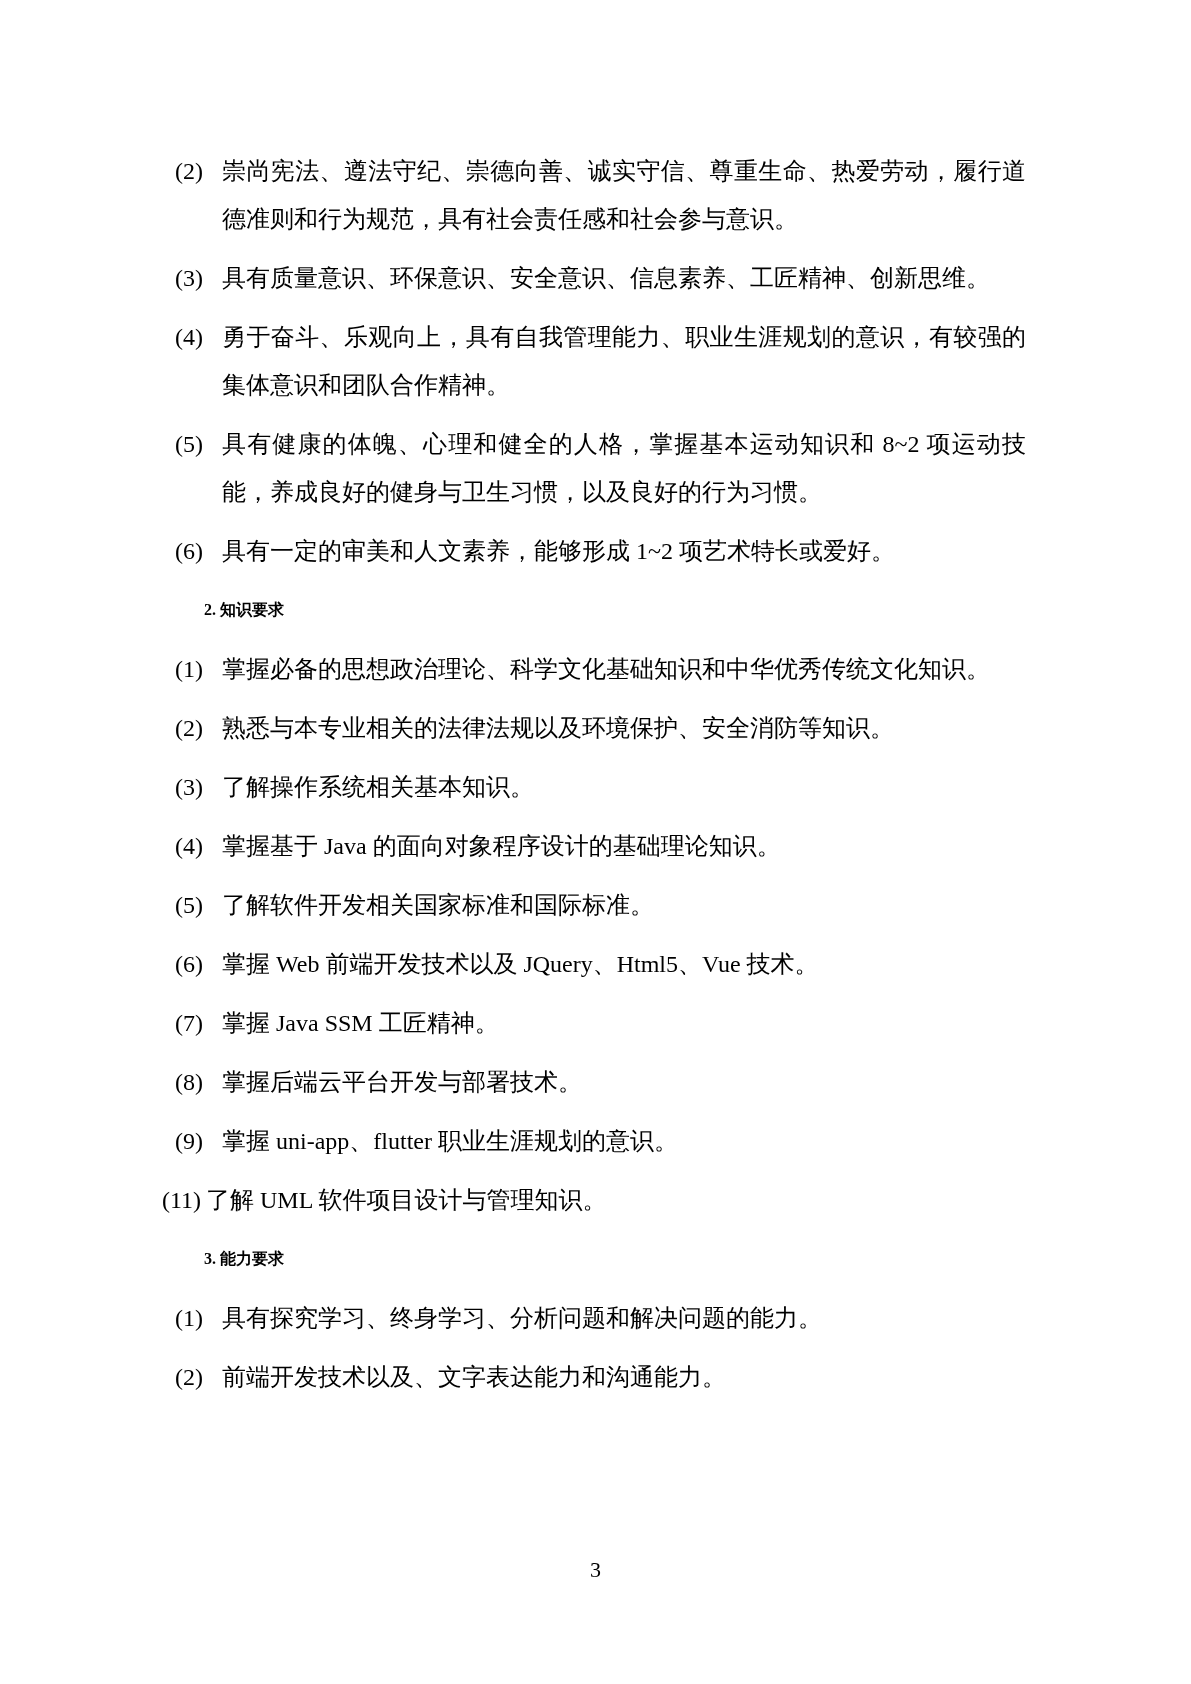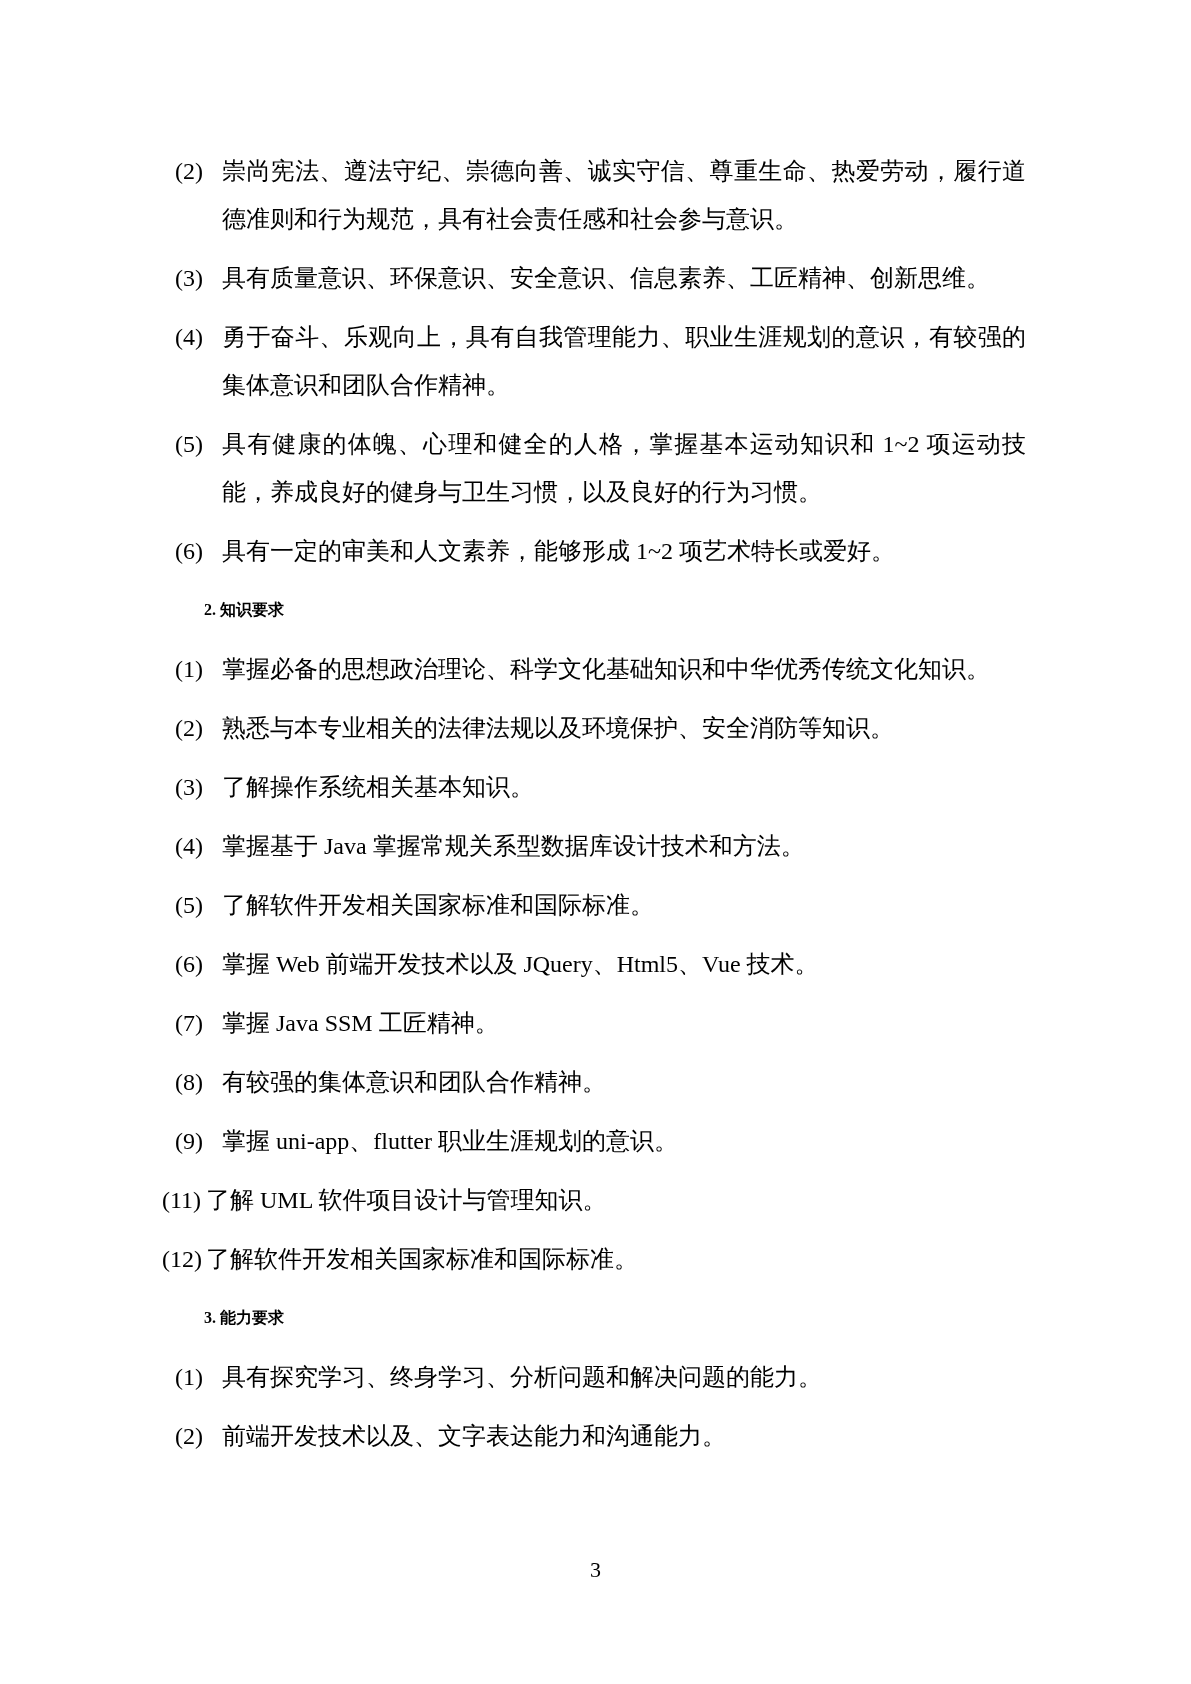--- a/index.html
+++ b/index.html
@@ -73,21 +73,21 @@
     <div class="item">
       <span class="num">(3)</span>
       <span class="txt">具有质量意识、环保意识、安全意识、信息素养、工匠精神、创新思维。</span>
     </div>
     <div class="item">
       <span class="num">(4)</span>
       <span class="txt">勇于奋斗、乐观向上，具有自我管理能力、职业生涯规划的意识，有较强的集体意识和团队合作精神。</span>
     </div>
     <div class="item">
       <span class="num">(5)</span>
-      <span class="txt">具有健康的体魄、心理和健全的人格，掌握基本运动知识和 1~2 项运动技能，养成良好的健身与卫生习惯，以及良好的行为习惯。</span>
+      <span class="txt">具有健康的体魄、心理和健全的人格，掌握基本运动知识和 8~2 项运动技能，养成良好的健身与卫生习惯，以及良好的行为习惯。</span>
     </div>
     <div class="item">
       <span class="num">(6)</span>
       <span class="txt">具有一定的审美和人文素养，能够形成 1~2 项艺术特长或爱好。</span>
     </div>
 
     <div class="heading">2. 知识要求</div>
 
     <div class="item">
       <span class="num">(1)</span>
@@ -96,49 +96,45 @@
     <div class="item">
       <span class="num">(2)</span>
       <span class="txt">熟悉与本专业相关的法律法规以及环境保护、安全消防等知识。</span>
     </div>
     <div class="item">
       <span class="num">(3)</span>
       <span class="txt">了解操作系统相关基本知识。</span>
     </div>
     <div class="item">
       <span class="num">(4)</span>
-      <span class="txt">掌握基于 Java 掌握常规关系型数据库设计技术和方法。</span>
+      <span class="txt">掌握基于 Java 的面向对象程序设计的基础理论知识。</span>
     </div>
     <div class="item">
       <span class="num">(5)</span>
       <span class="txt">了解软件开发相关国家标准和国际标准。</span>
     </div>
     <div class="item">
       <span class="num">(6)</span>
       <span class="txt">掌握 Web 前端开发技术以及 JQuery、Html5、Vue 技术。</span>
     </div>
     <div class="item">
       <span class="num">(7)</span>
       <span class="txt">掌握 Java SSM 工匠精神。</span>
     </div>
     <div class="item">
       <span class="num">(8)</span>
-      <span class="txt">有较强的集体意识和团队合作精神。</span>
+      <span class="txt">掌握后端云平台开发与部署技术。</span>
     </div>
     <div class="item">
       <span class="num">(9)</span>
       <span class="txt">掌握 uni-app、flutter 职业生涯规划的意识。</span>
     </div>
     <div class="item wide">
       <span class="num">(11)</span>
       <span class="txt">了解 UML 软件项目设计与管理知识。</span>
-    </div>
-    <div class="item wide">
-      <span class="num">(12)</span>
-      <span class="txt">了解软件开发相关国家标准和国际标准。</span>
     </div>
 
     <div class="heading">3. 能力要求</div>
 
     <div class="item">
       <span class="num">(1)</span>
       <span class="txt">具有探究学习、终身学习、分析问题和解决问题的能力。</span>
     </div>
     <div class="item">
       <span class="num">(2)</span>

